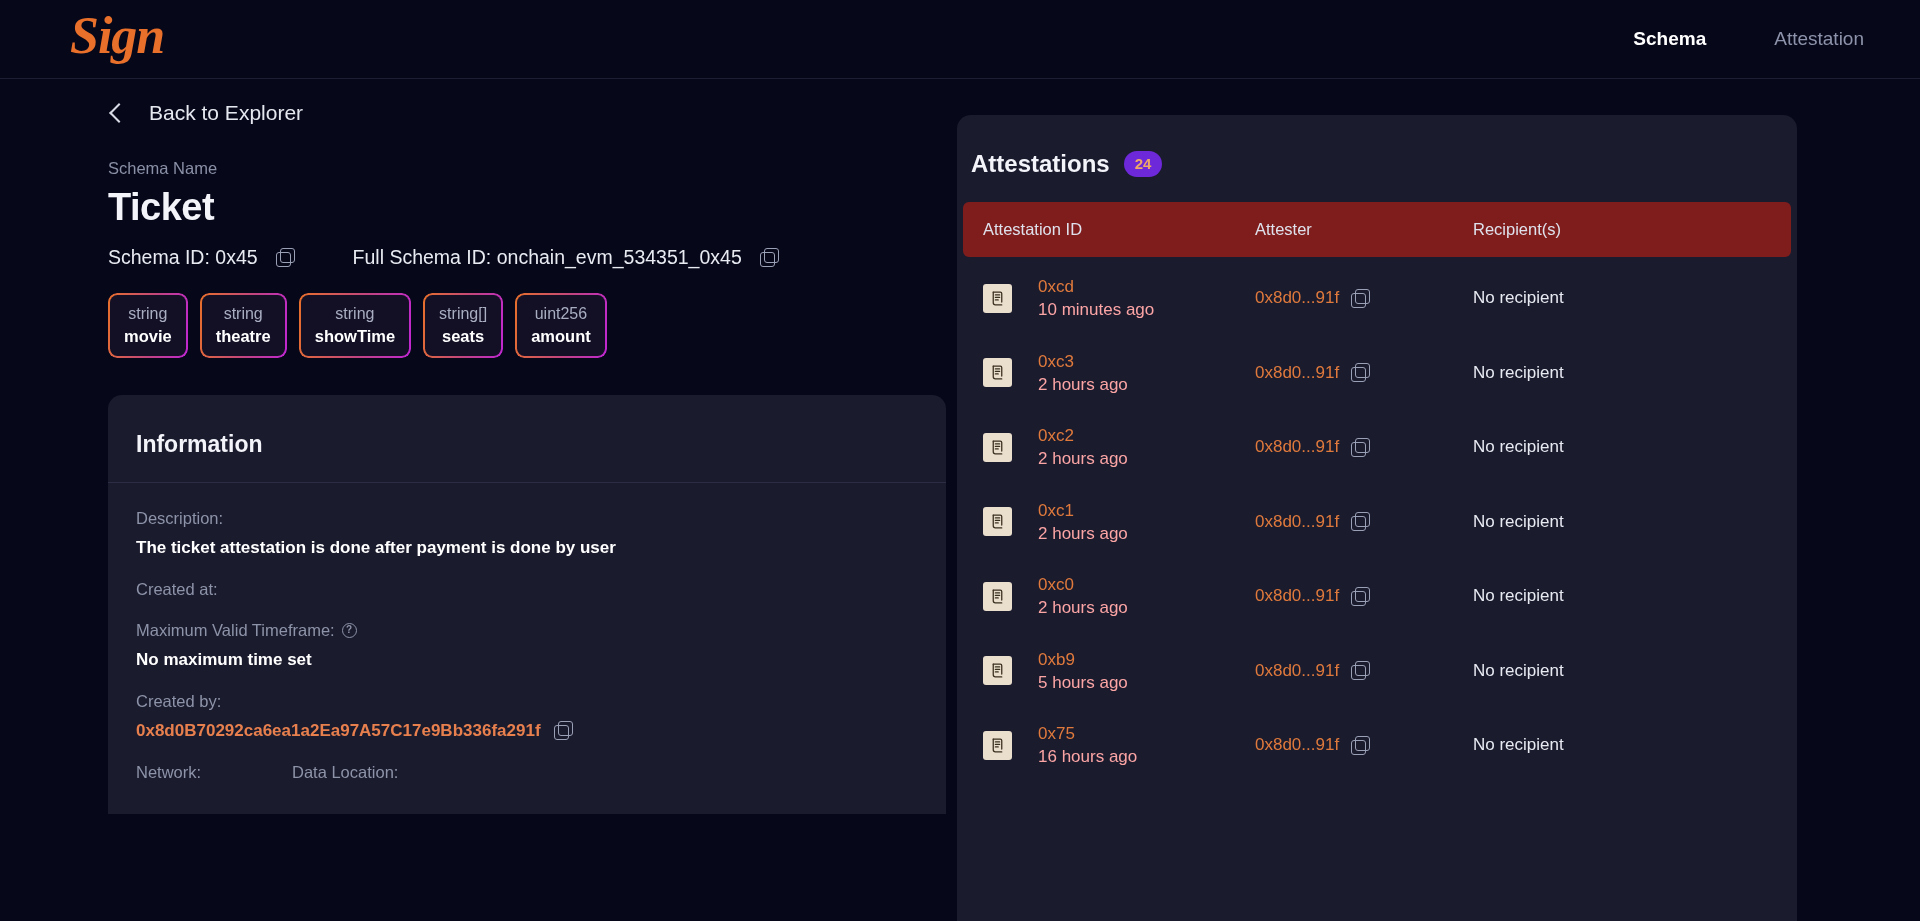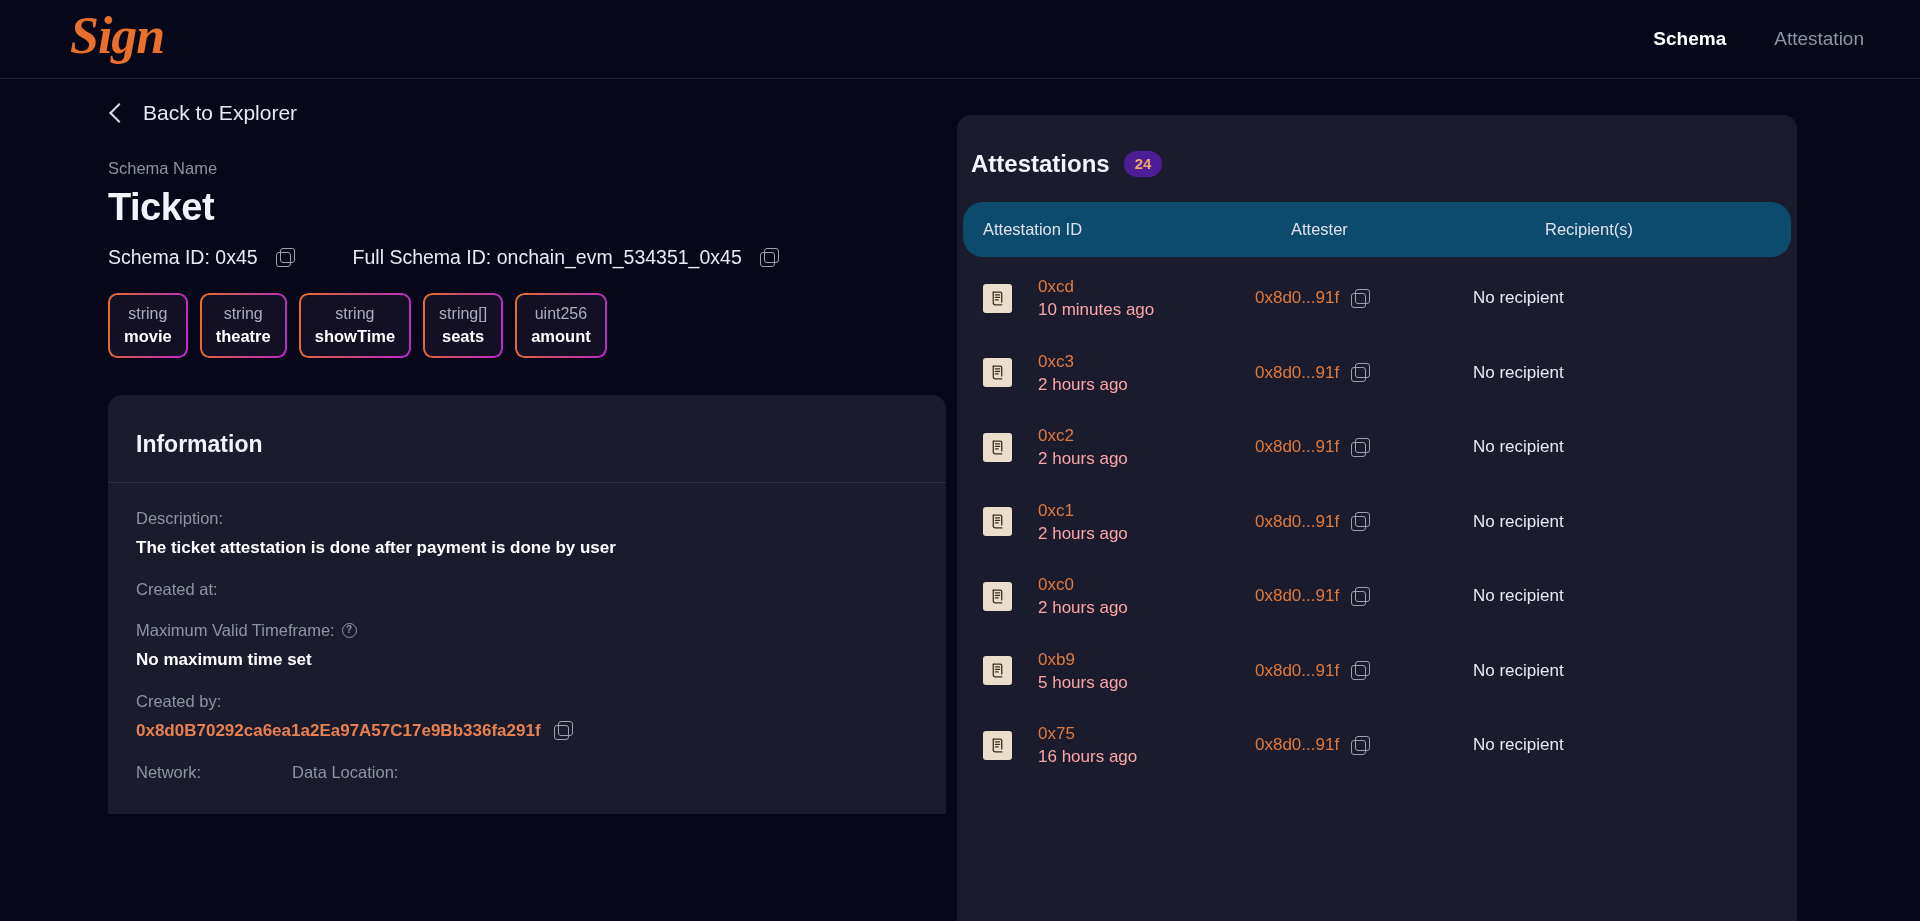--- a/index.html
+++ b/index.html
@@ -25,21 +25,21 @@
     font-style: italic;
     font-size: 52px;
     font-weight: 700;
     color: #e8702a;
     letter-spacing: -1px;
     line-height: 1;
     padding-bottom: 6px;
   }
   .nav-links {
     margin-left: auto;
-    display: flex; align-items: center; gap: 48px;
+    display: flex; align-items: center; gap: 68px;
   }
   .nav-link {
     font-size: 19px;
     color: #8d93aa;
     cursor: pointer;
   }
   .nav-link.active { color: #ffffff; font-weight: 600; }
 
   
   .page {
@@ -52,21 +52,21 @@
     padding: 22px 0 0 108px;
     position: relative;
   }
   .right-col {
     flex: 1;
     padding: 36px 0 0 12px;
   }
 
   
   .back-row {
-    display: flex; align-items: center; gap: 17px;
+    display: flex; align-items: center; gap: 23px;
     cursor: pointer; margin-bottom: 34px;
     width: max-content;
   }
   .chev-left {
     width: 14px; height: 14px;
     border-left: 2.2px solid #d8dbe6;
     border-bottom: 2.2px solid #d8dbe6;
     transform: rotate(45deg);
     margin-left: 4px;
   }
@@ -170,32 +170,31 @@
     padding: 28px 6px 0;
     height: 806px;
     width: 840px;
   }
   .att-head {
     display: flex; align-items: center; gap: 14px;
     padding: 7px 8px 24px;
   }
   .att-title { font-size: 24px; font-weight: 700; color: #f3f4fa; }
   .att-badge {
-    background: #4c1d95; color: #f0a868;
+    background: #6d28d9; color: #f0a868;
     font-size: 15px; font-weight: 600;
     border-radius: 999px; padding: 4px 11px;
     line-height: 1.2;
   }
   .att-table-head {
     display: flex; align-items: center;
-    background: #0c4a6e;
-    border-radius: 20px;
+    background: #7f1d1d;
+    border-radius: 6px;
     padding: 18px 20px;
     margin-bottom: 4px;
-    gap: 36px;
   }
   .th { font-size: 16.5px; color: #dfe2ec; }
   .col-id { width: 272px; }
   .col-attester { width: 218px; }
   .col-recip { flex: 1; }
 
   .att-rows { }
   .att-row {
     display: flex; align-items: center;
     padding: 15px 20px;

